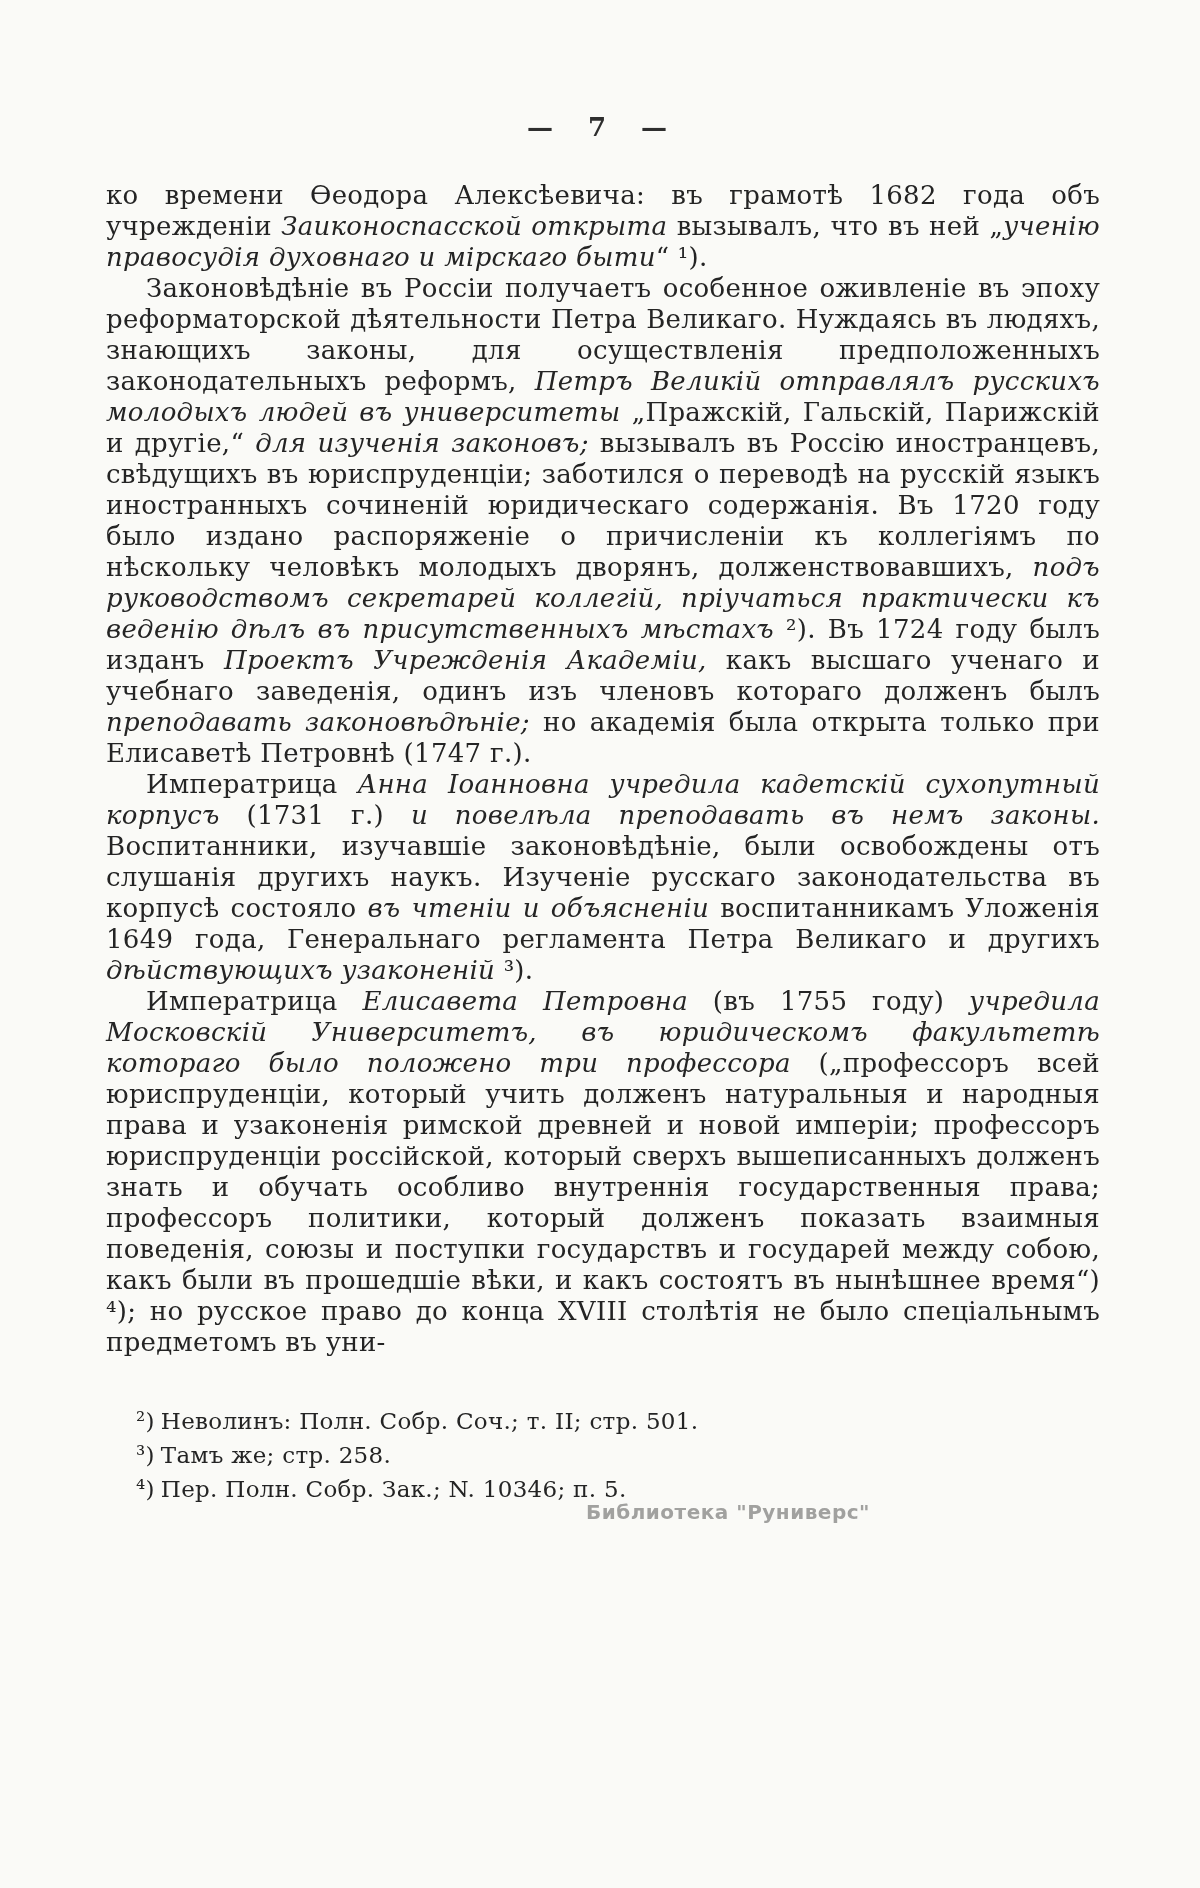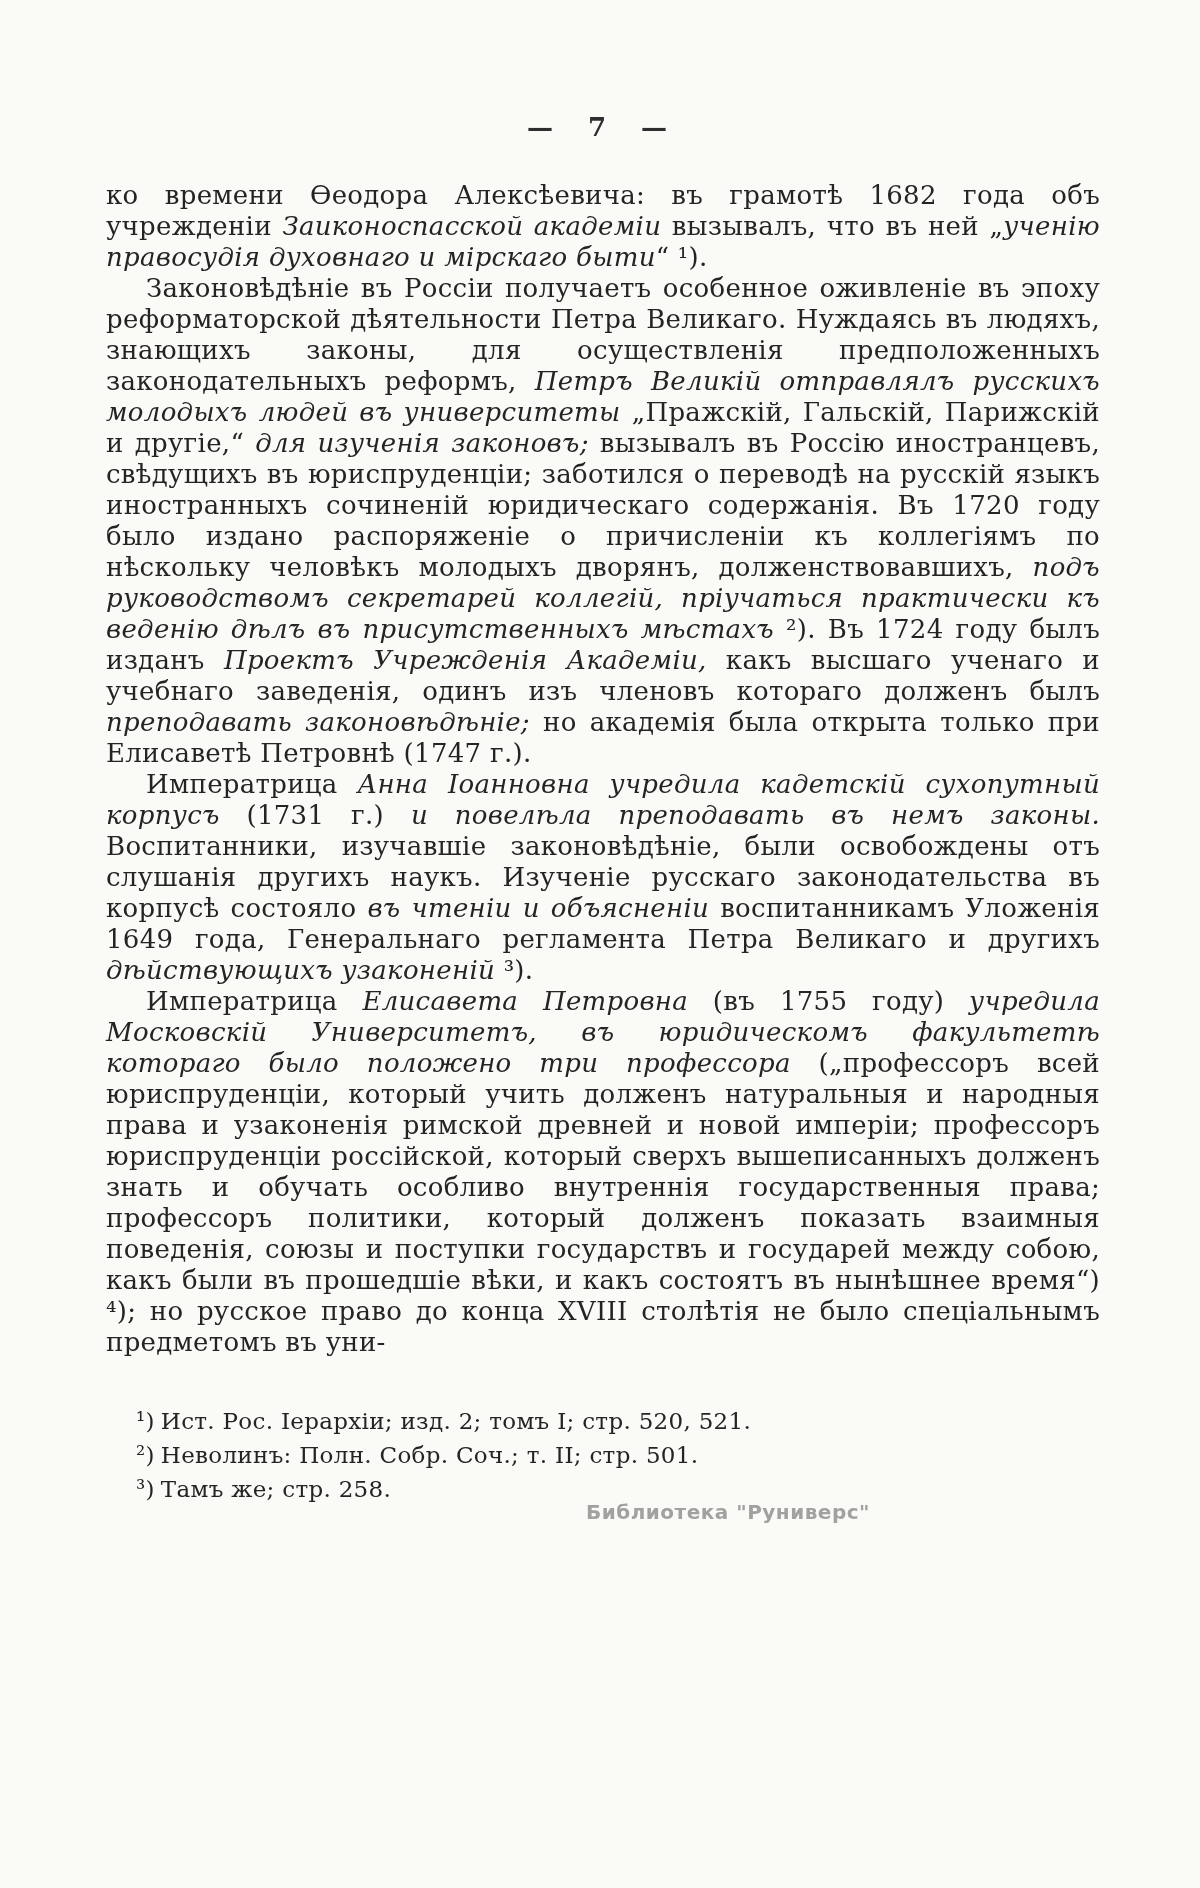--- a/index.html
+++ b/index.html
@@ -74,33 +74,33 @@
 </head>
 <body>
 
 <div class="page">
 
   <header class="page-header">
     <span class="page-number">— 7 —</span>
   </header>
 
   <main class="body-text">
-    <p class="para no-indent"><span>ко времени Ѳеодора Алексѣевича: въ грамотѣ 1682 года объ учрежденіи </span><span class="it">Заиконоспасской академіи</span><span> вызывалъ, что въ ней „</span><span class="it">ученію правосудія духовнаго и мірскаго быти</span><span>“ ¹).</span></p>
+    <p class="para no-indent"><span>ко времени Ѳеодора Алексѣевича: въ грамотѣ 1682 года объ учрежденіи </span><span class="it">Заиконоспасской открыта</span><span> вызывалъ, что въ ней „</span><span class="it">ученію правосудія духовнаго и мірскаго быти</span><span>“ ¹).</span></p>
     <p class="para"><span>Законовѣдѣніе въ Россіи получаетъ особенное оживленіе въ эпоху реформаторской дѣятельности Петра Великаго. Нуждаясь въ людяхъ, знающихъ законы, для осуществленія предположенныхъ законодательныхъ реформъ, </span><span class="it">Петръ Великій отправлялъ русскихъ молодыхъ людей въ университеты </span><span>„Пражскій, Гальскій, Парижскій и другіе,“ </span><span class="it">для изученія законовъ;</span><span> вызывалъ въ Россію иностранцевъ, свѣдущихъ въ юриспруденціи; заботился о переводѣ на русскій языкъ иностранныхъ сочиненій юридическаго содержанія. Въ 1720 году было издано распоряженіе о причисленіи къ коллегіямъ по нѣскольку человѣкъ молодыхъ дворянъ, долженствовавшихъ, </span><span class="it">подъ руководствомъ секретарей коллегій, пріучаться практически къ веденію дѣлъ въ присутственныхъ мѣстахъ</span><span> ²). Въ 1724 году былъ изданъ </span><span class="it">Проектъ Учрежденія Академіи,</span><span> какъ высшаго ученаго и учебнаго заведенія, одинъ изъ членовъ котораго долженъ былъ </span><span class="it">преподавать законовѣдѣніе;</span><span> но академія была открыта только при Елисаветѣ Петровнѣ (1747 г.).</span></p>
     <p class="para"><span>Императрица </span><span class="it">Анна Іоанновна учредила кадетскій сухопутный корпусъ</span><span> (1731 г.) </span><span class="it">и повелѣла преподавать въ немъ законы.</span><span> Воспитанники, изучавшіе законовѣдѣніе, были освобождены отъ слушанія другихъ наукъ. Изученіе русскаго законодательства въ корпусѣ состояло </span><span class="it">въ чтеніи и объясненіи</span><span> воспитанникамъ Уложенія 1649 года, Генеральнаго регламента Петра Великаго и другихъ </span><span class="it">дѣйствующихъ узаконеній</span><span> ³).</span></p>
     <p class="para"><span>Императрица </span><span class="it">Елисавета Петровна</span><span> (въ 1755 году) </span><span class="it">учредила Московскій Университетъ, въ юридическомъ факультетѣ котораго было положено три профессора</span><span> („профессоръ всей юриспруденціи, который учить долженъ натуральныя и народныя права и узаконенія римской древней и новой имперіи; профессоръ юриспруденціи россійской, который сверхъ вышеписанныхъ долженъ знать и обучать особливо внутреннія государственныя права; профессоръ политики, который долженъ показать взаимныя поведенія, союзы и поступки государствъ и государей между собою, какъ были въ прошедшіе вѣки, и какъ состоятъ въ нынѣшнее время“) ⁴); но русское право до конца XVIII столѣтія не было спеціальнымъ предметомъ въ уни-</span></p>
   </main>
 
   <section class="footnotes">
     <div class="footnote">
-      <span class="fn-marker">¹)</span><span class="fn-text">Ист. Рос. Іерархіи; изд. 2; томъ I; стр. 520, 521.</span>
-    </div>
-    <div class="footnote">
       <span class="fn-marker">²)</span><span class="fn-text">Неволинъ: Полн. Собр. Соч.; т. II; стр. 501.</span>
     </div>
     <div class="footnote">
       <span class="fn-marker">³)</span><span class="fn-text">Тамъ же; стр. 258.</span>
+    </div>
+    <div class="footnote">
+      <span class="fn-marker">⁴)</span><span class="fn-text">Пер. Полн. Собр. Зак.; N. 10346; п. 5.</span>
     </div>
   </section>
 
   <div class="watermark">Библиотека "Руниверс"</div>
 
 </div>
 
 </body></html>

